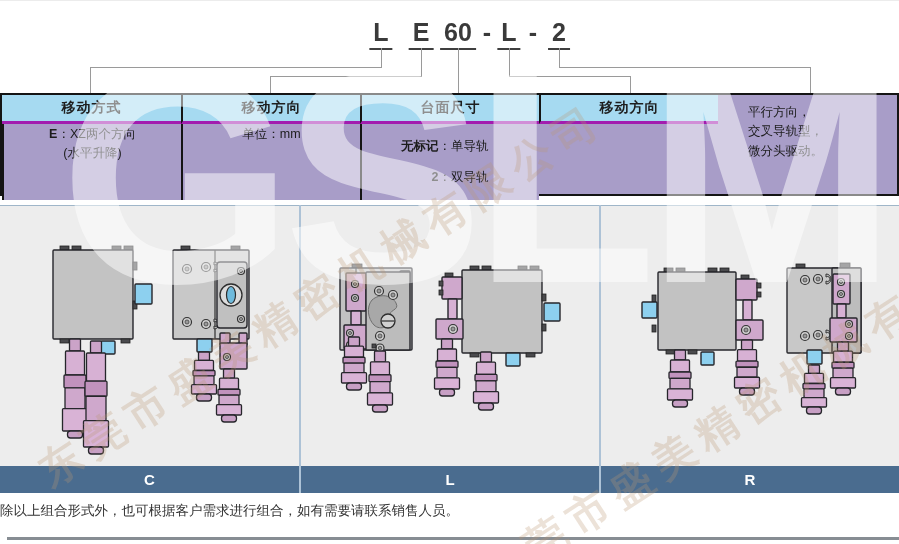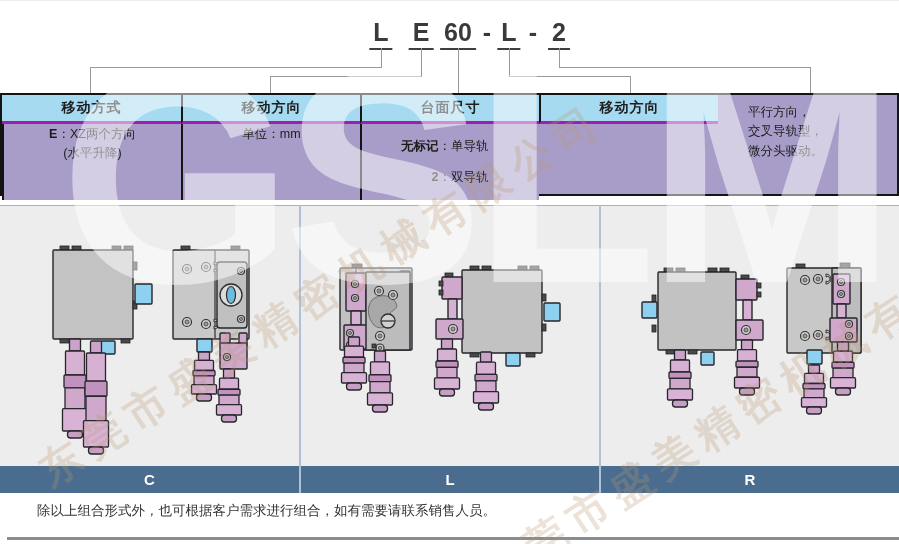--- a/index.html
+++ b/index.html
@@ -34,21 +34,21 @@
        align-items:center;justify-content:center;color:#ffffff;font-weight:bold;font-size:15px;}
   
   .wm{position:absolute;inset:0;pointer-events:none;z-index:5;}
   .wm-logo{position:absolute;left:60px;top:28px;font-size:300px;font-weight:800;line-height:1;
            letter-spacing:-10px;color:rgba(255,255,255,0.50);}
   .wm-cn{position:absolute;font-size:42px;font-weight:bold;letter-spacing:9px;white-space:nowrap;
          color:rgba(186,150,115,0.28);transform:rotate(-33deg);transform-origin:0 0;}
   .wm-cn1{left:28px;top:452px;}
   .wm-cn2{left:470px;top:556px;}
   
-  .footnote{position:absolute;left:0;top:502px;font-size:13.5px;color:#333;padding-left:37px;}
+  .footnote{position:absolute;left:0;top:502px;font-size:13.5px;color:#333;}
   .bottomrule{position:absolute;left:7px;top:537px;width:892px;height:3px;background:#878d93;}
   .topline{position:absolute;left:0;top:0;width:899px;height:1px;background:#ececec;}
 </style>
 </head>
 <body>
 
 <div id="page">
   <div class="topline"></div>
 
   <div>

